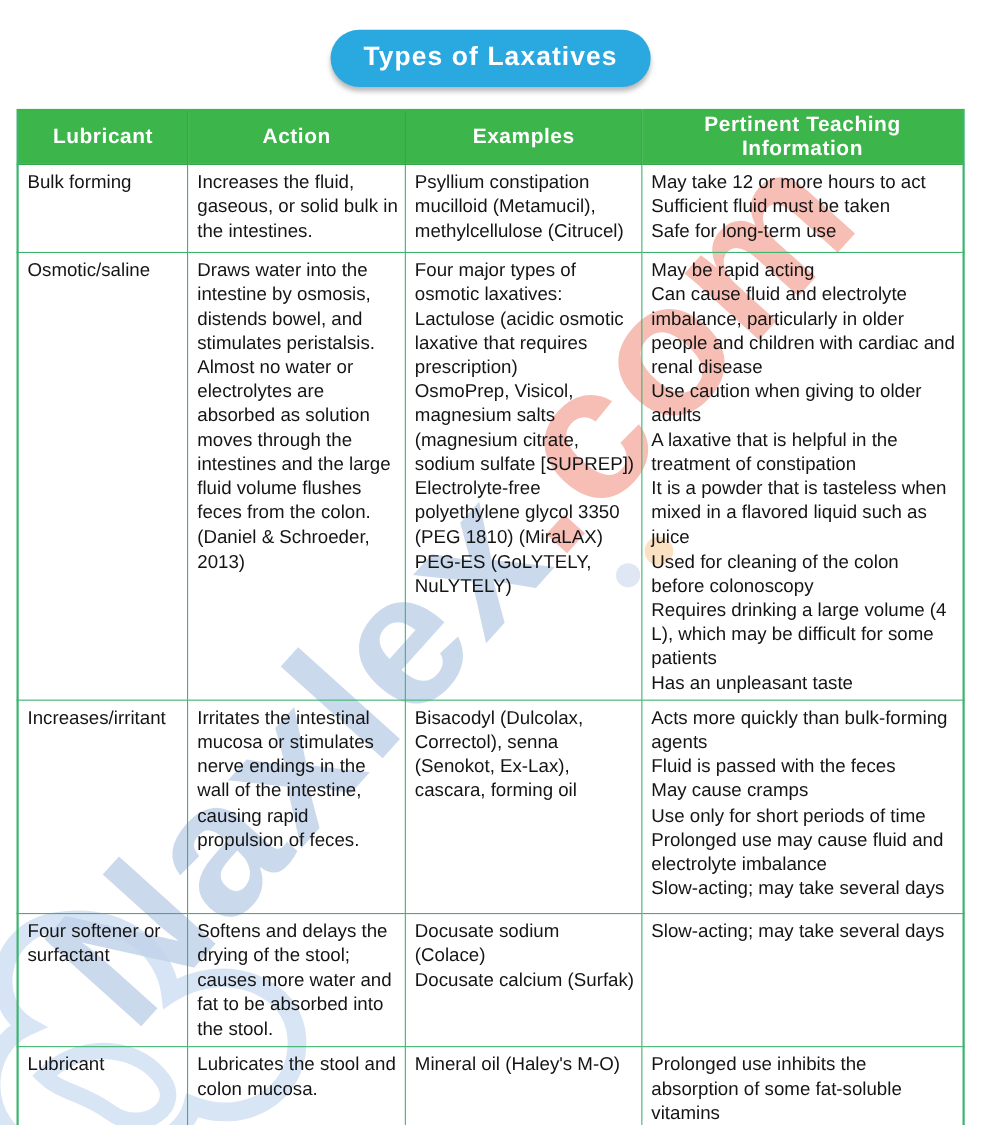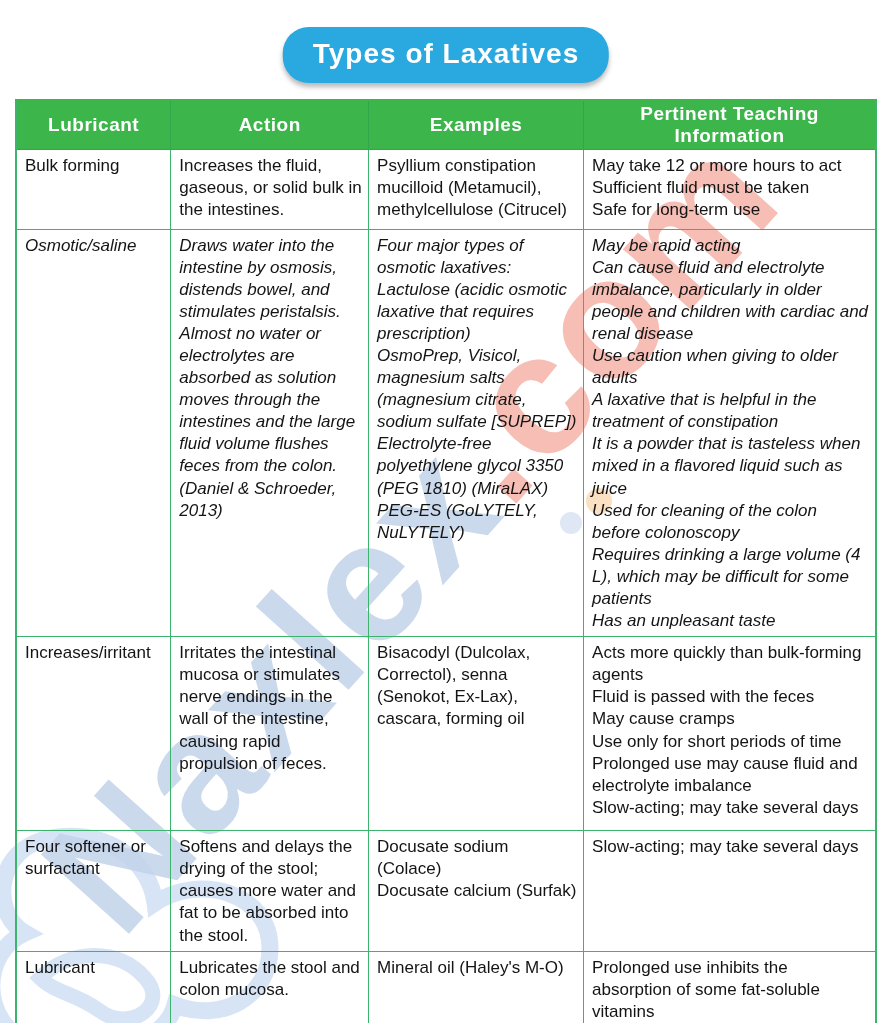--- a/index.html
+++ b/index.html
@@ -39,21 +39,21 @@
   .wm-dot.orange{left:586px;top:488px;width:26px;height:26px;background:#F6C98E;opacity:.55;}
   .wm-dot.blue{left:560px;top:512px;width:22px;height:22px;background:var(--wm-blue);opacity:.55;}
   
   .title-badge{
     position:absolute;
     top:27px;left:50%;
     transform:translateX(-50%);
     z-index:3;
     background:var(--blue-title);
     color:#fff;
-    font-size:28px;
+    font-size:24px;
     font-weight:bold;
     letter-spacing:1px;
     padding:11px 30px 13px 30px;
     border-radius:26px;
     box-shadow:0 4px 5px rgba(0,0,0,.28);
     white-space:nowrap;
   }
   
   .lax-table{
     position:absolute;
@@ -80,21 +80,21 @@
     vertical-align:top;
     padding:5px 6px 4px 8px;
     font-size:17px;
     line-height:1.3;
     background:transparent;
   }
   .lax-table{border:2px solid var(--green-border);}
   .lines{white-space:pre-line;}
   .cell-solution{line-height:1.55;margin-top:28px;}
   tr.r-bulk{height:80px;}
-  tr.r-osmotic{height:390px;font-style:italic;}
+  tr.r-osmotic{height:390px;}
   tr.r-stimulant{height:194px;}
   tr.r-softener{height:116px;}
   tr.r-lubricant{height:72px;}
 </style>
 </head>
 <body>
 
 <div class="wm-layer">
   <svg class="wm-logo" width="380" height="320" viewBox="0 0 380 320" fill="none">
     <path d="M60 300 C 10 280, 10 210, 55 190 C 20 170, 25 105, 80 95 C 140 85, 180 120, 185 160 C 230 130, 300 150, 300 205 C 300 255, 250 280, 205 262 C 195 300, 130 320, 95 295" stroke="#CADCF2" stroke-width="17" stroke-linecap="round" fill="none"></path>

